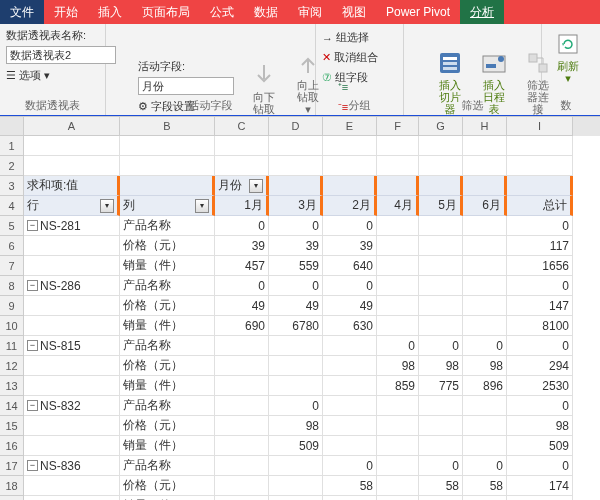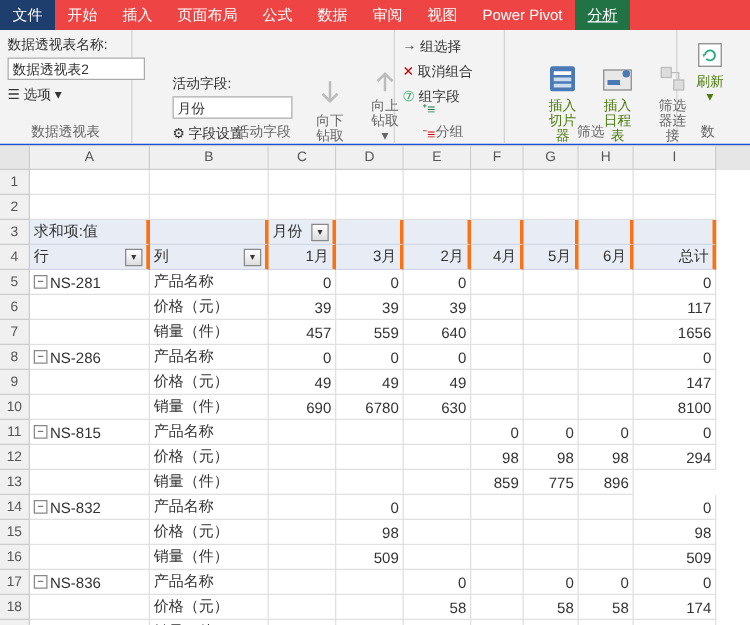--- a/index.html
+++ b/index.html
@@ -362,20 +362,21 @@
     <div class="row">
       <div class="rowhead">13</div>
       <div class="cell wA"></div>
       <div class="cell wB">销量（件）</div>
       <div class="cell wC num"></div>
       <div class="cell wD num"></div>
       <div class="cell wE num"></div>
       <div class="cell wF num">859</div>
       <div class="cell wG num">775</div>
       <div class="cell wH num">896</div>
+      <div class="cell wI num">2530</div>
     </div>
     <div class="row">
       <div class="rowhead">14</div>
       <div class="cell wA">
         <span class="collapse">−</span>
         <span>NS-832</span>
       </div>
       <div class="cell wB">产品名称</div>
       <div class="cell wC num"></div>
       <div class="cell wD num">0</div>

